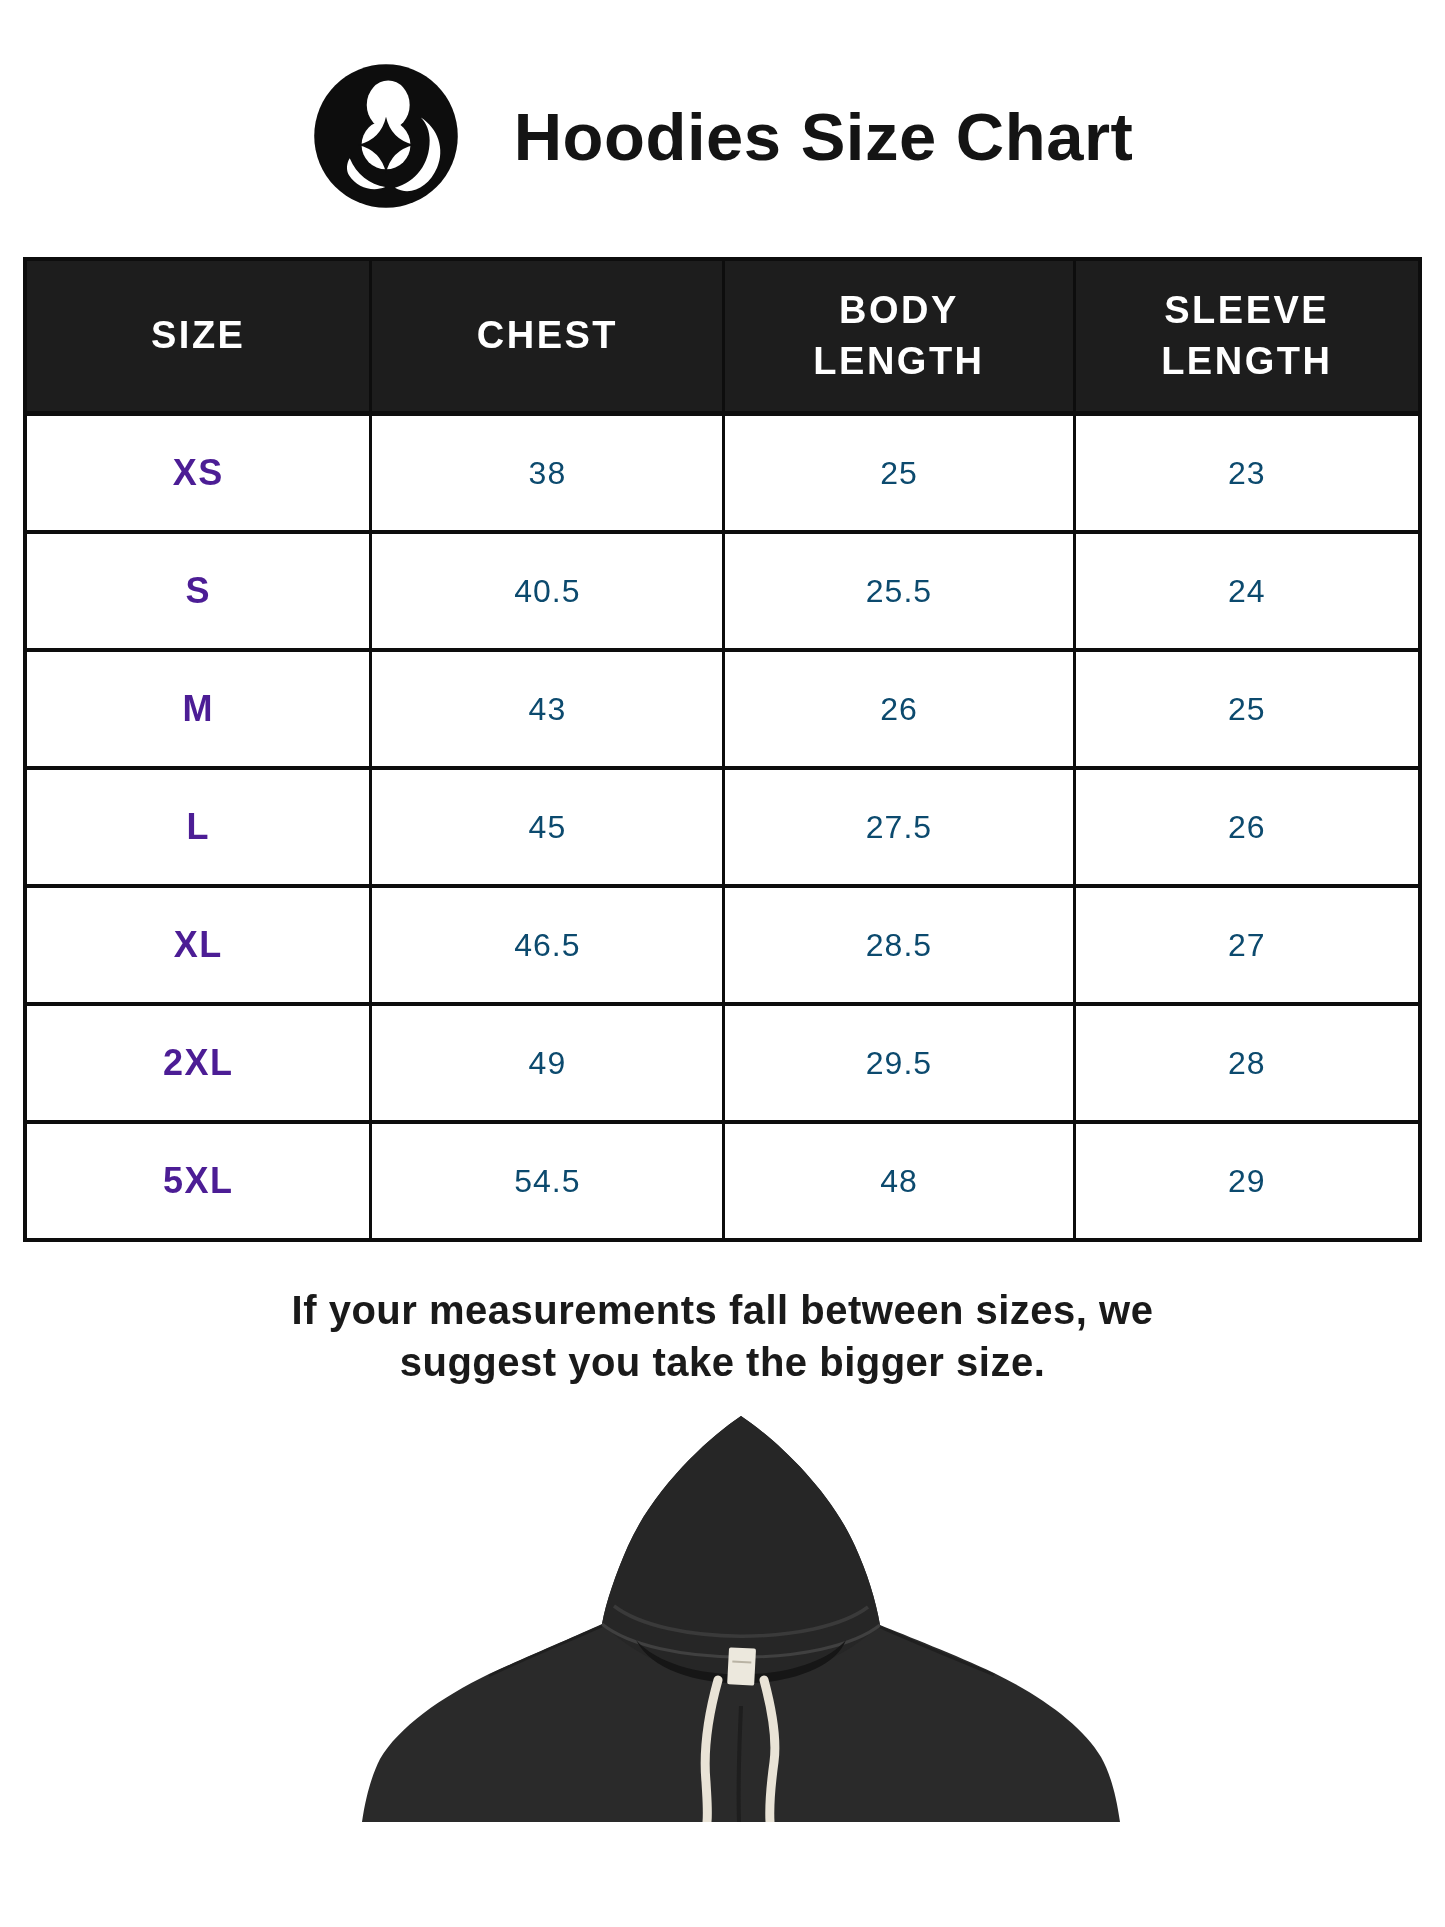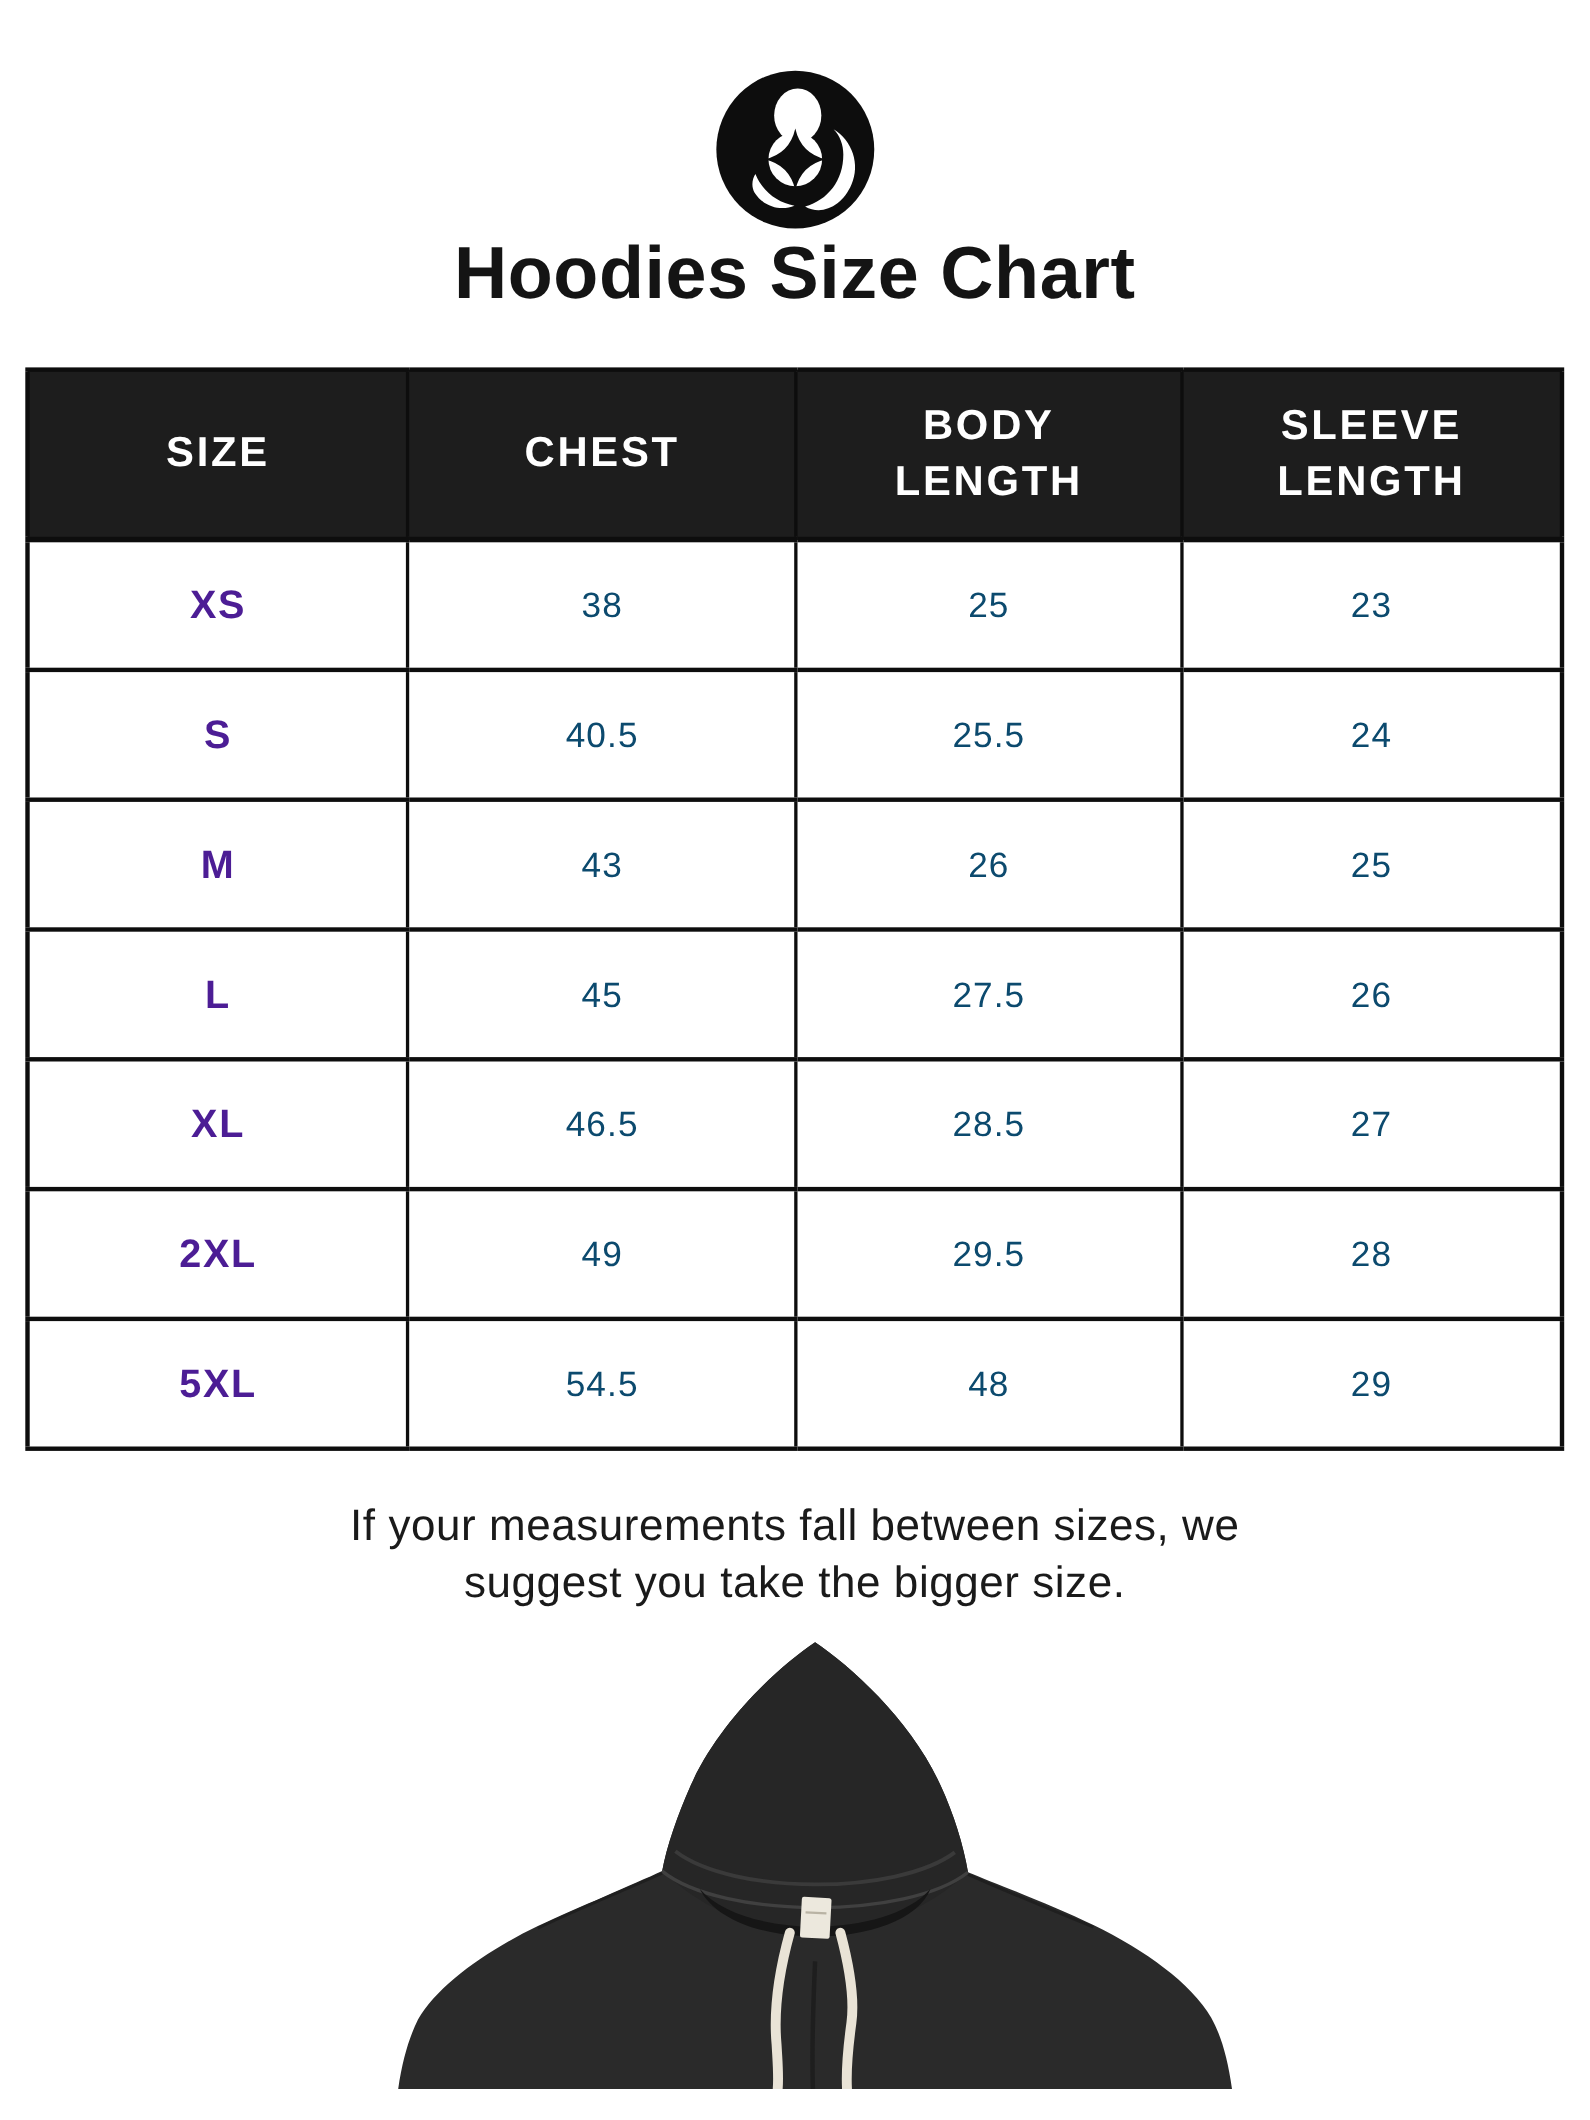--- a/index.html
+++ b/index.html
@@ -12,22 +12,22 @@
     overflow: hidden;
     font-family: "Liberation Sans", "DejaVu Sans", sans-serif;
     color: #131313;
   }
 
   
   .brand-row {
     display: flex;
     justify-content: center;
     align-items: center;
+    gap: 54px;
     padding-top: 62px;
-    flex-direction: column;
   }
   .logo { width: 148px; height: 148px; display: inline-block; }
   .logo svg { display: block; width: 100%; height: 100%; }
   .title {
     margin: 0;
     font-size: 67px;
     font-weight: 800;
     letter-spacing: 0.5px;
     color: #141414;
   }
@@ -74,21 +74,21 @@
   }
   col.c1 { width: 24.8%; } col.c2 { width: 25.3%; }
   col.c3 { width: 25.1%; } col.c4 { width: 24.8%; }
 
   
   .note {
     margin: 42px auto 0 auto;
     max-width: 1000px;
     text-align: center;
     font-size: 40px;
-    font-weight: 400;
+    font-weight: 700;
     line-height: 1.3;
     color: #1a1a1a;
     white-space: pre-line;
     letter-spacing: 0.5px;
   }
 
   
   .hoodie {
     margin-top: 22px;
     display: flex;

